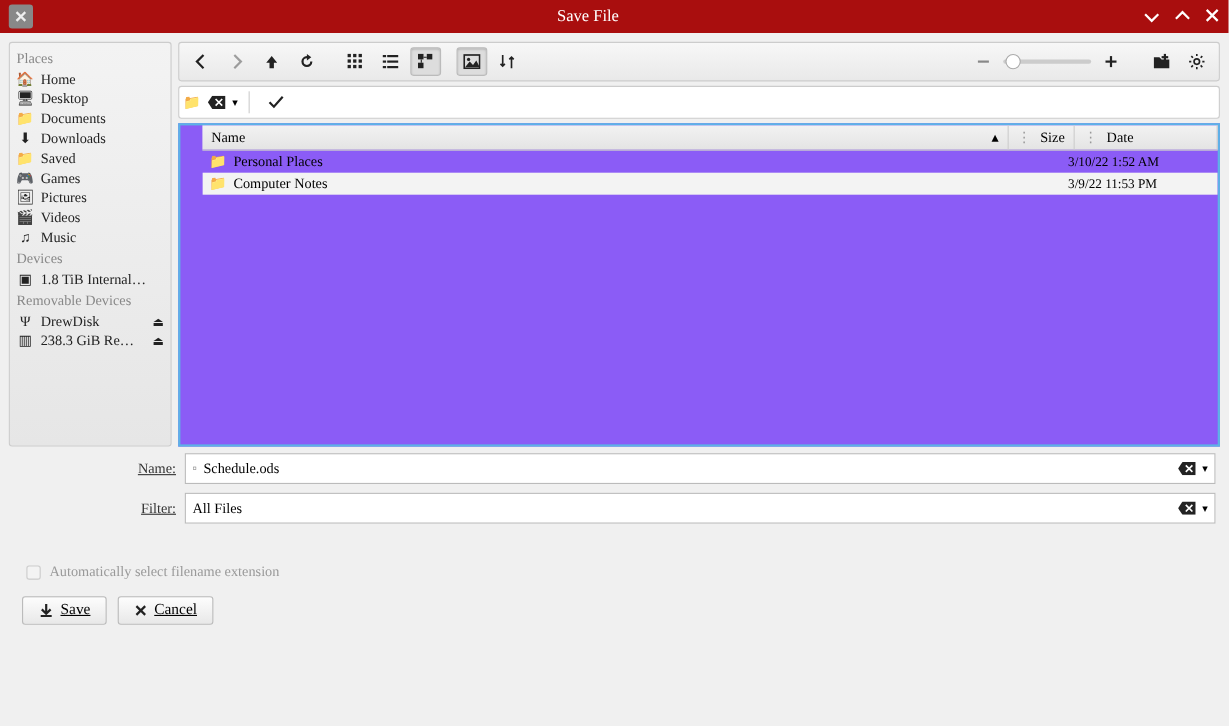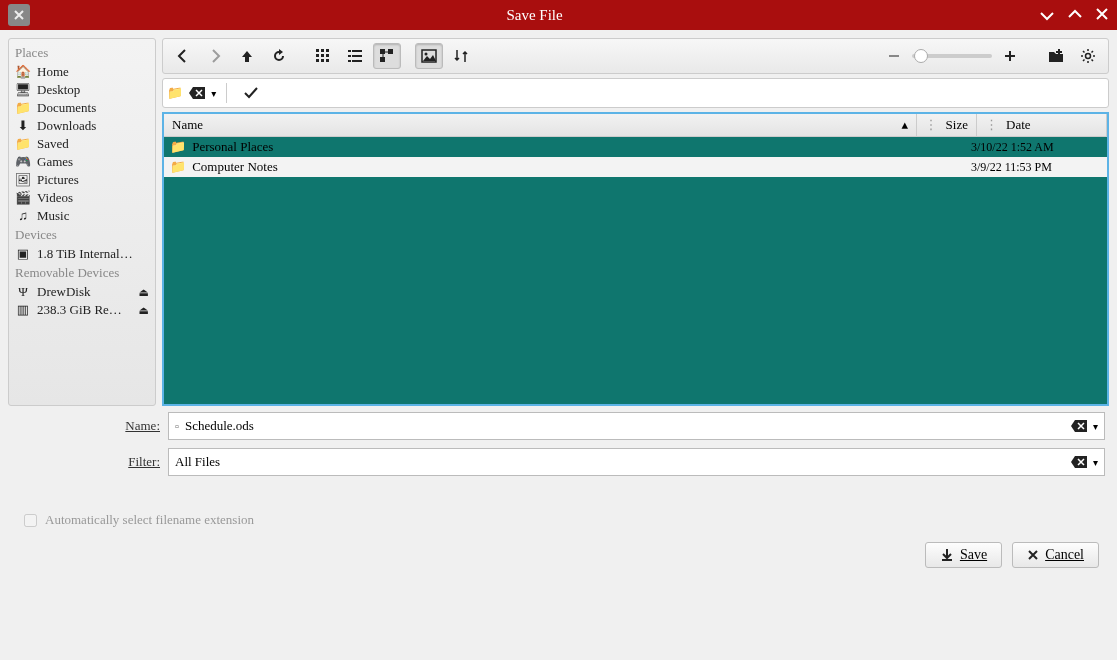--- a/index.html
+++ b/index.html
@@ -97,22 +97,22 @@
   padding: 0 4px;
   gap:6px;
 }
 .pathbar input {
   flex:1; border:none; outline:none; font-family:inherit; font-size:13px;
 }
 .pathbar .chk { margin-left:6px; }
 .filelist {
   flex:1;
   border: 2px solid #5cb3e6;
-  background:#0f766e;
-  display:flex; flex-direction:column;
+  background:#8b5cf6;
+  display:flex; flex-direction:column;padding-left:20px;
 }
 .flhead {
   display:flex;
   background: linear-gradient(#f2f2f2,#e4e4e4);
   border-bottom:1px solid #ccc;
   font-size:13px;
 }
 .flhead .col { padding:3px 8px; border-right:1px solid #ccc; display:flex; align-items:center; gap:4px; }
 .col-name { flex:1; }
 .col-size { width:60px; justify-content:flex-end; }
@@ -130,21 +130,21 @@
 .formrow { display:flex; align-items:center; gap:8px; margin-bottom:8px; }
 .formrow label { width:140px; text-align:right; color:#333; }
 .combo {
   flex:1; display:flex; align-items:center;
   border:1px solid #bbb; background:#fff; height:28px; padding:0 6px; gap:6px;
 }
 .combo input { flex:1; border:none; outline:none; font-family:inherit; font-size:13px; }
 .combo .clr { cursor:pointer; }
 .combo .dd { cursor:pointer; }
 .checkrow { display:flex; align-items:center; gap:8px; color:#999; padding:4px 0 14px 4px;margin-top:32px; }
-.btnrow { display:flex; justify-content:flex-end; gap:10px; padding-right:6px; }
+.btnrow { display:flex; gap:10px; padding-right:6px; }
 .btn {
   background: linear-gradient(#fdfdfd,#e8e8e8);
   border:1px solid #bbb; border-radius:3px;
   padding:4px 14px;
   display:flex; align-items:center; gap:6px;
   cursor:pointer;
   font-family:inherit; font-size:14px;
 }
 svg { display:block; }
 .u { text-decoration: underline; }

